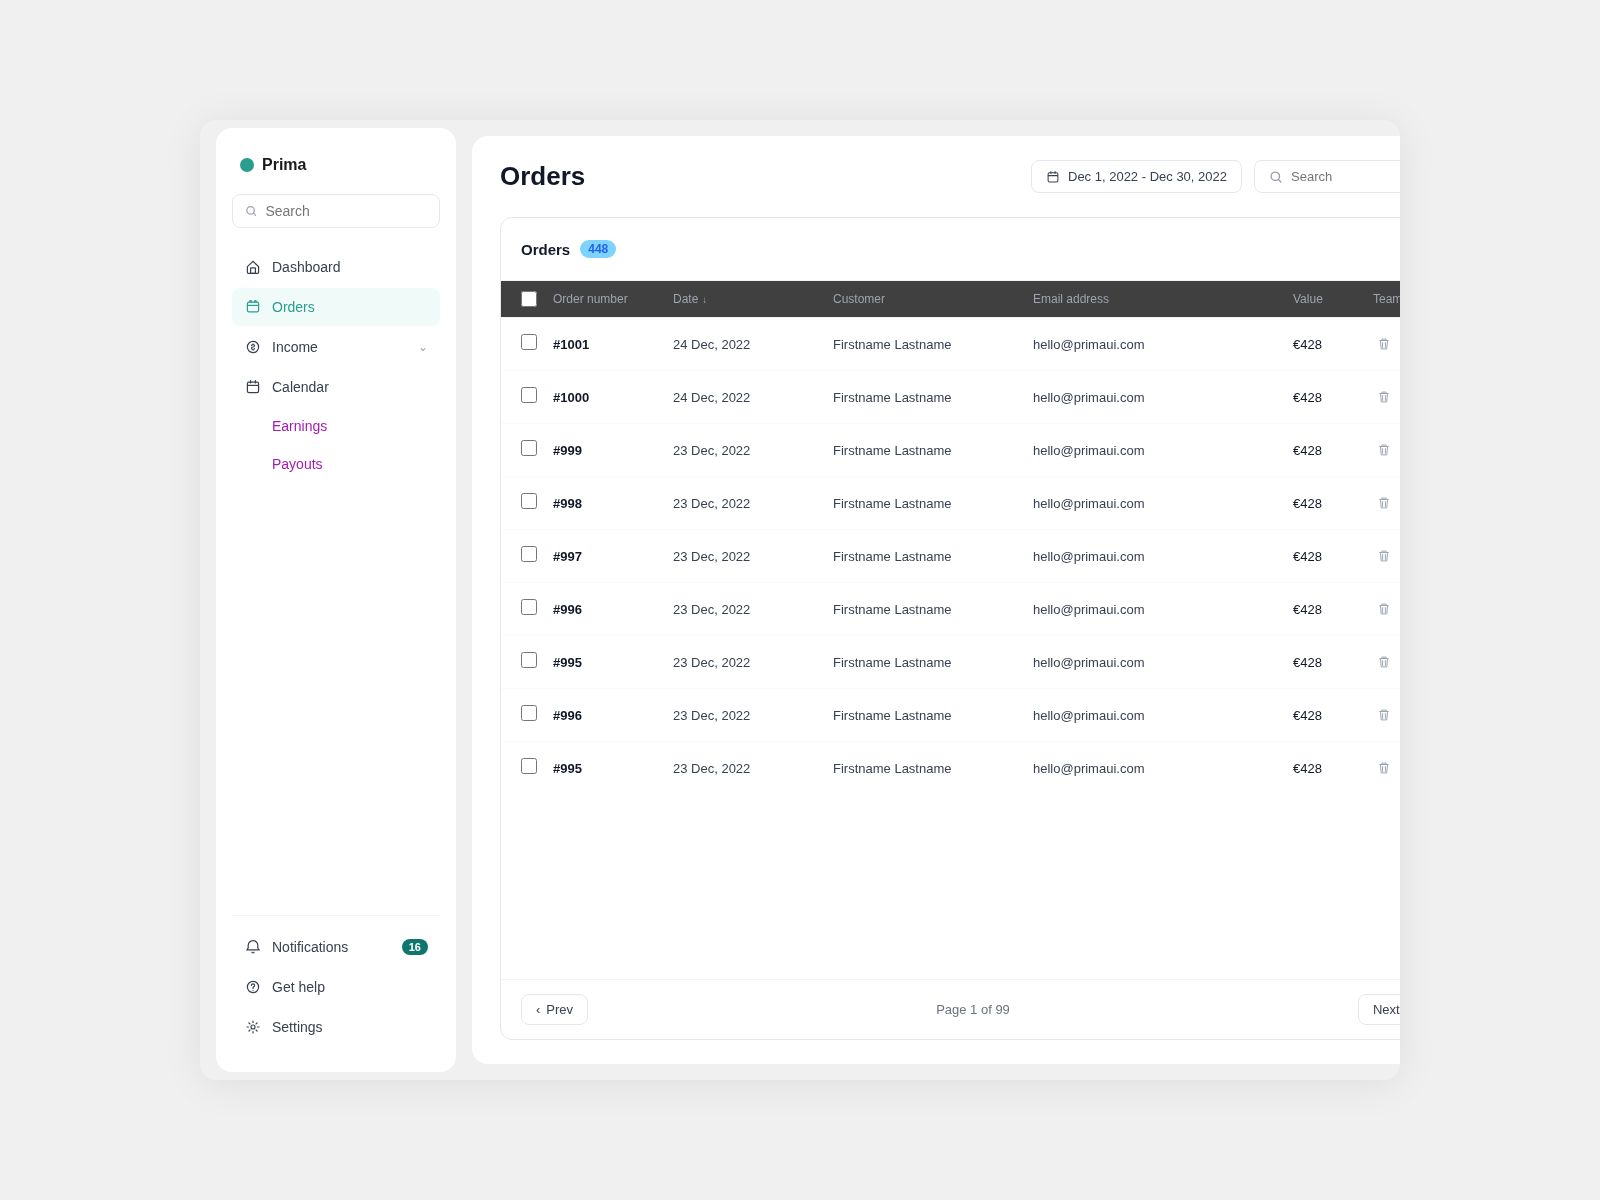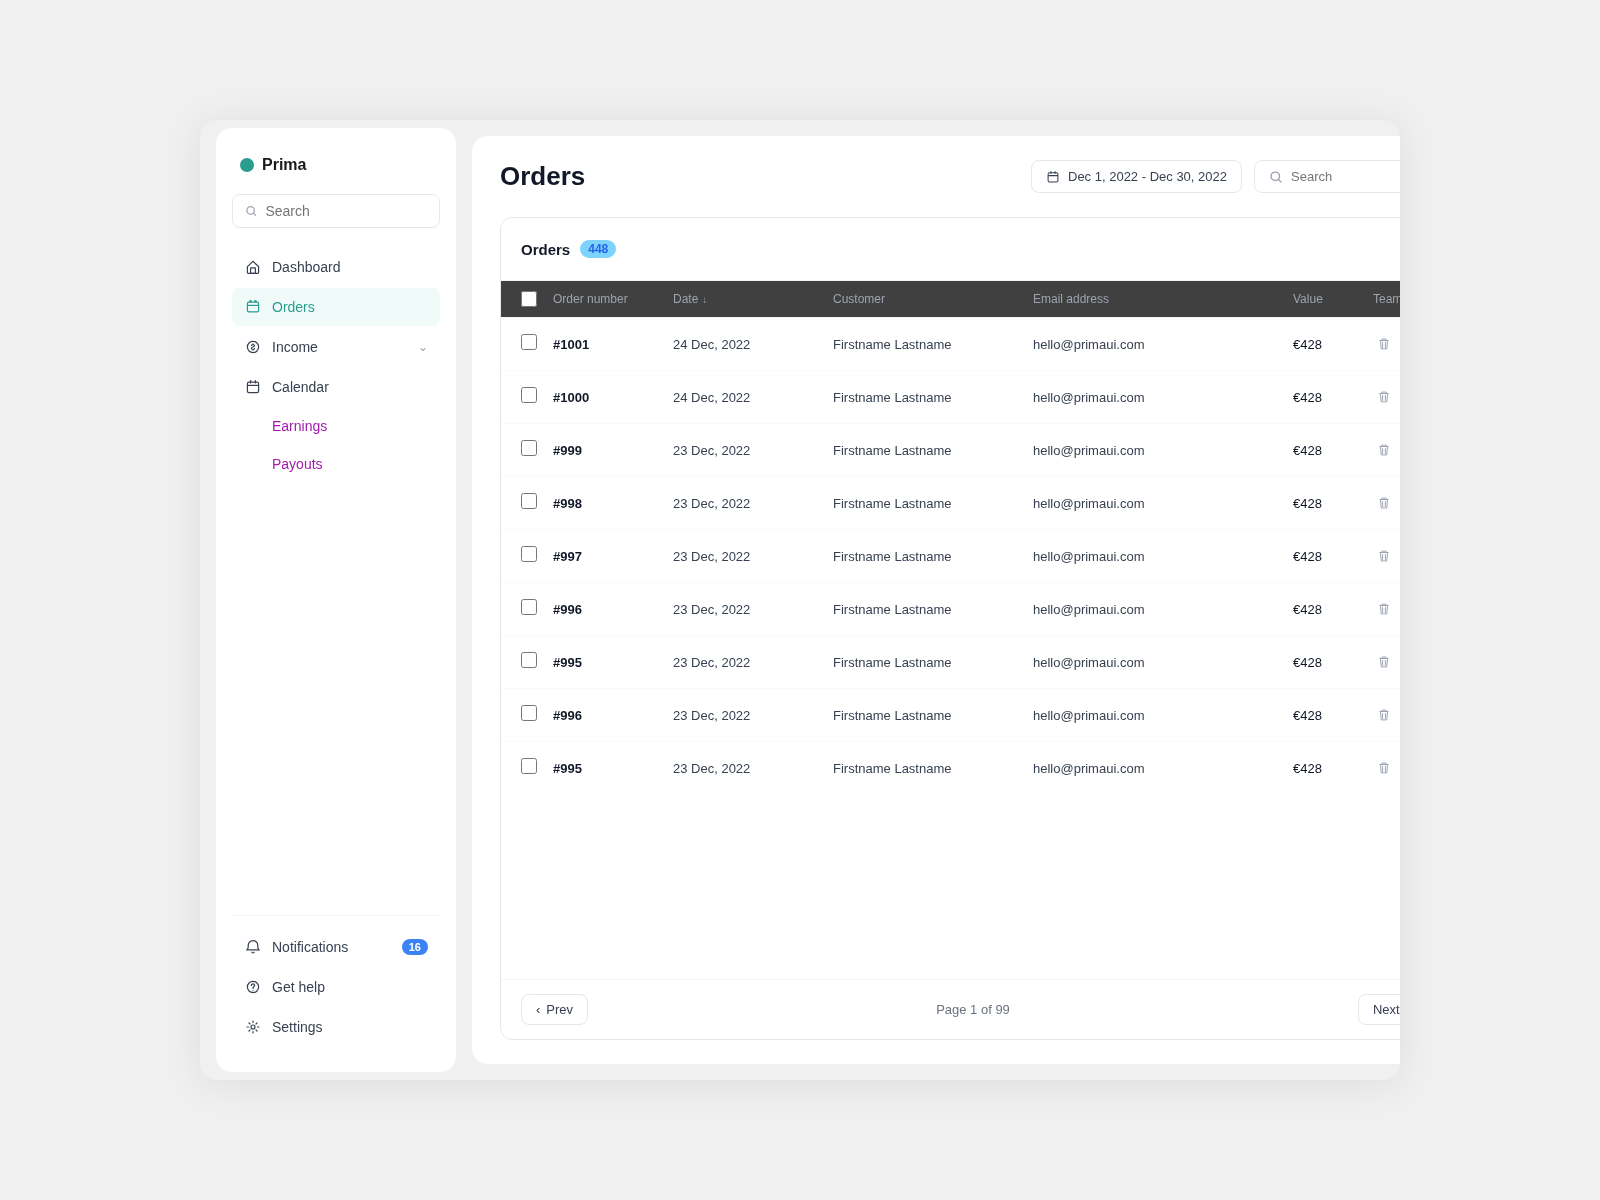--- a/index.html
+++ b/index.html
@@ -104,21 +104,21 @@
       font-size: 11px;
       font-weight: 600;
       padding: 2px 7px;
       border-radius: 10px;
     }
     .nav-badge-blue {
       background: #dbeafe;
       color: #2563eb;
     }
     .nav-badge-notif {
-      background: #3b82f6;
+      background: #0f766e;
       color: #fff;
       font-size: 11px;
       font-weight: 600;
       padding: 2px 7px;
       border-radius: 10px;
       margin-left: auto;
     }
     .nav-chevron {
       margin-left: auto;
       color: #9ca3af;

